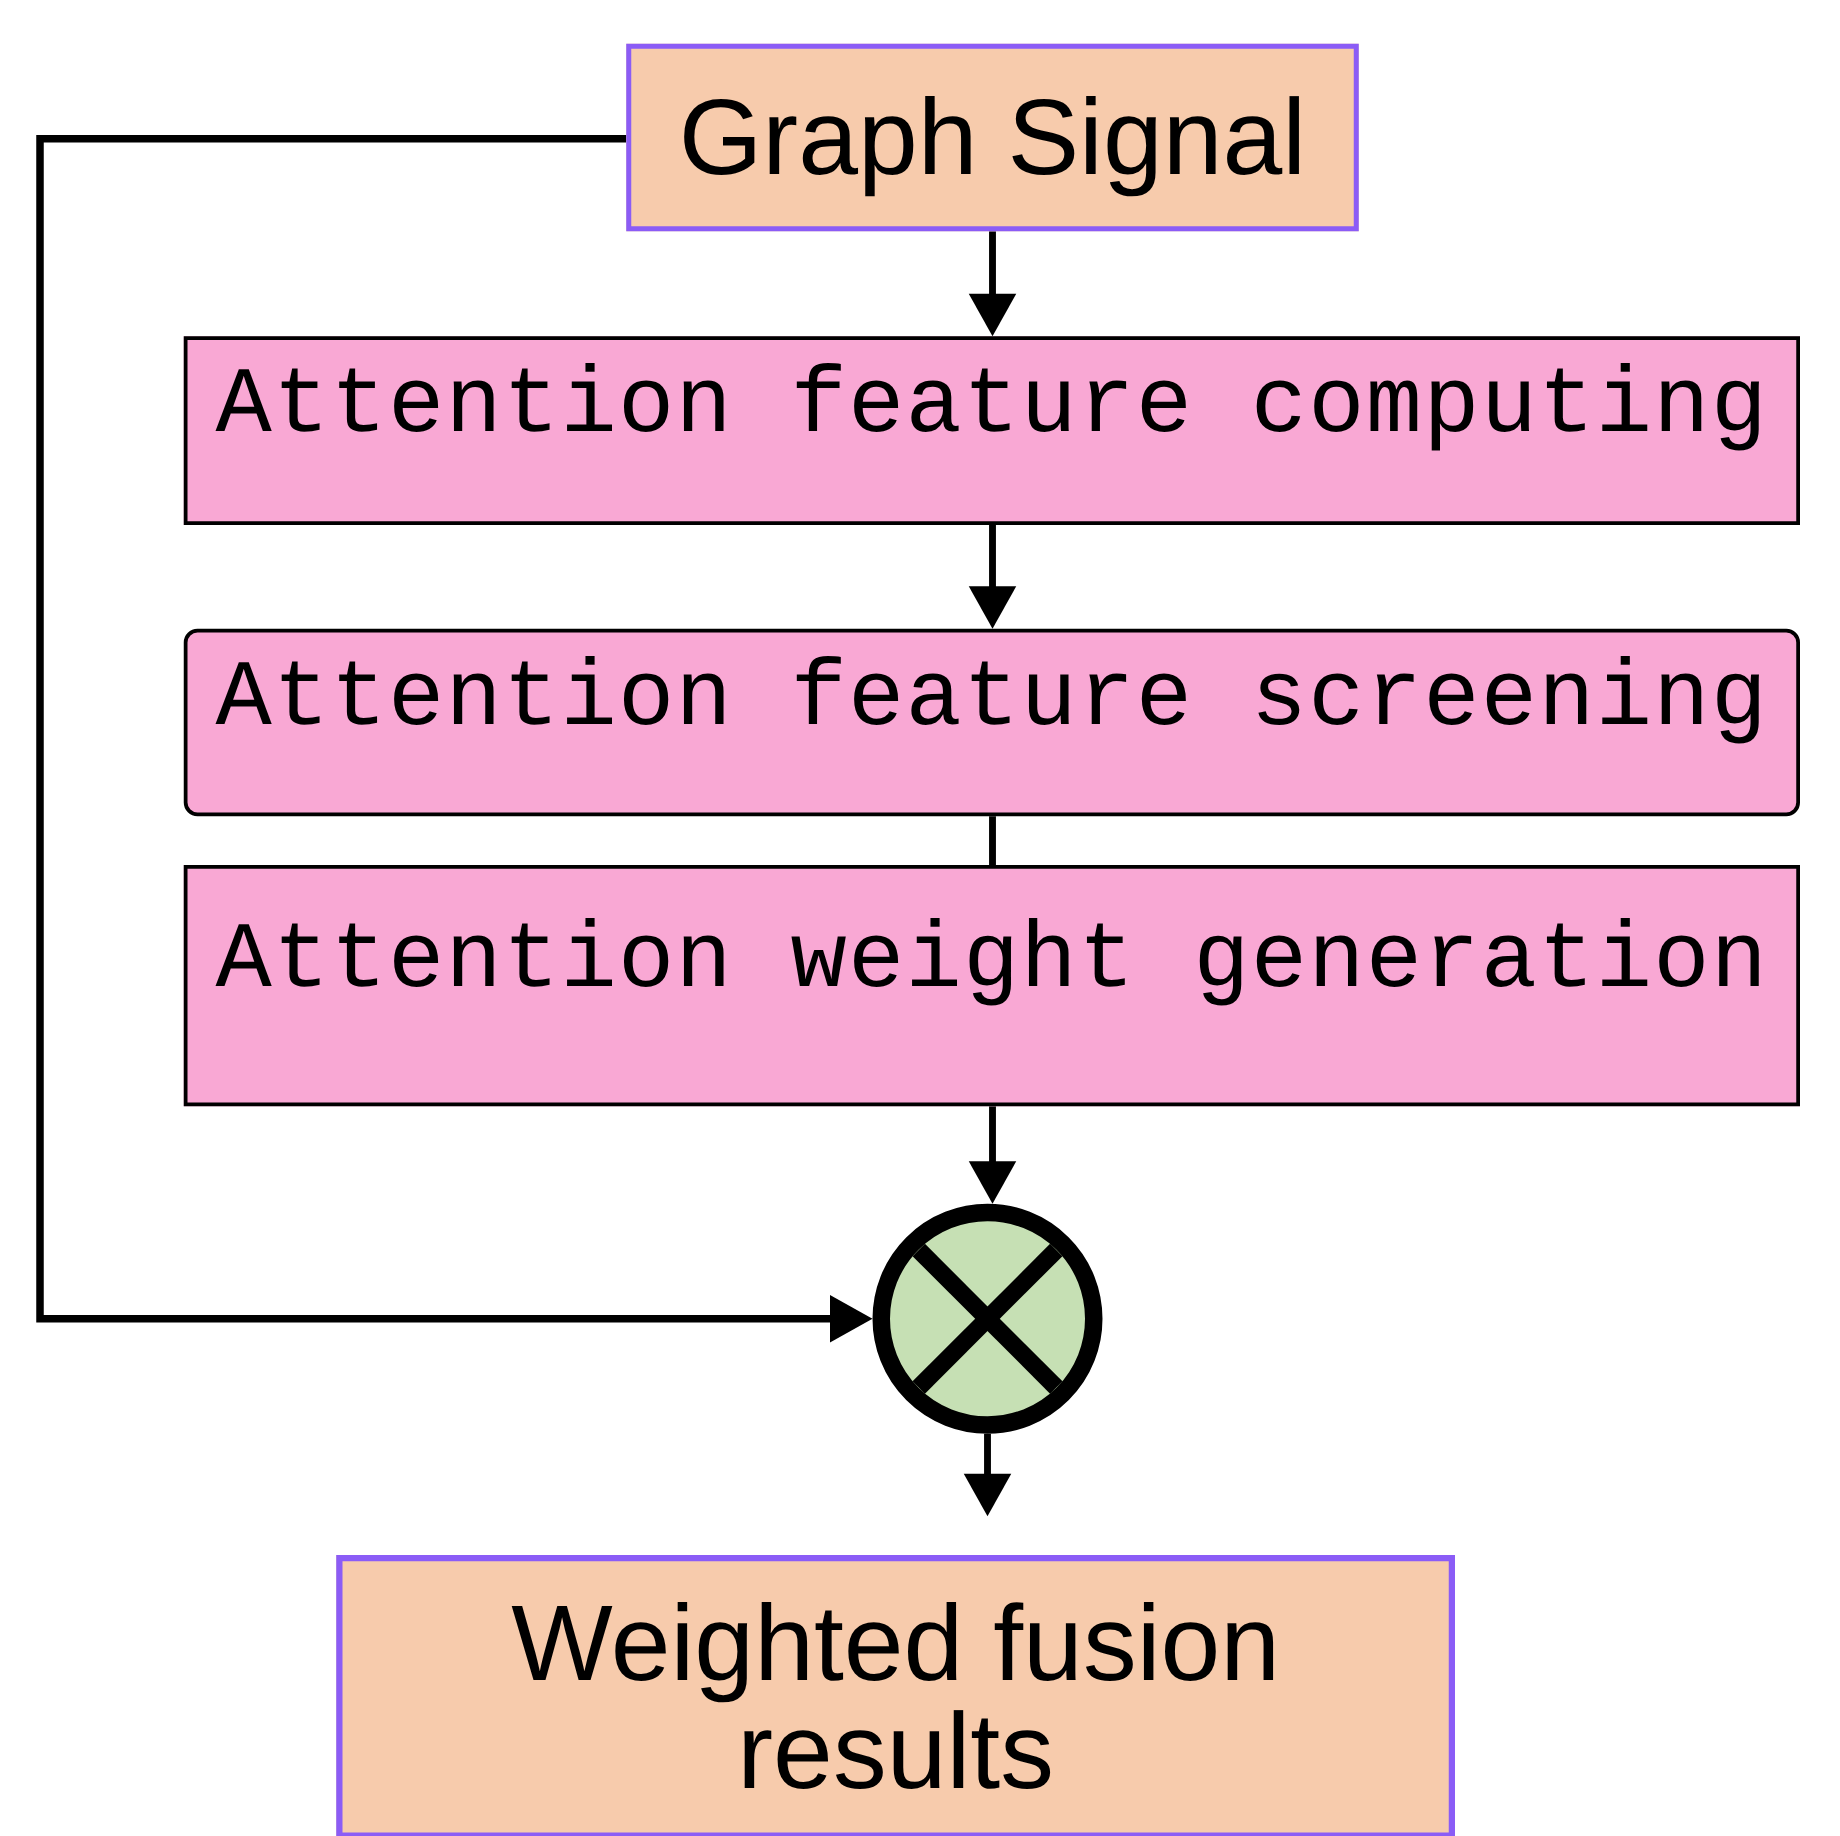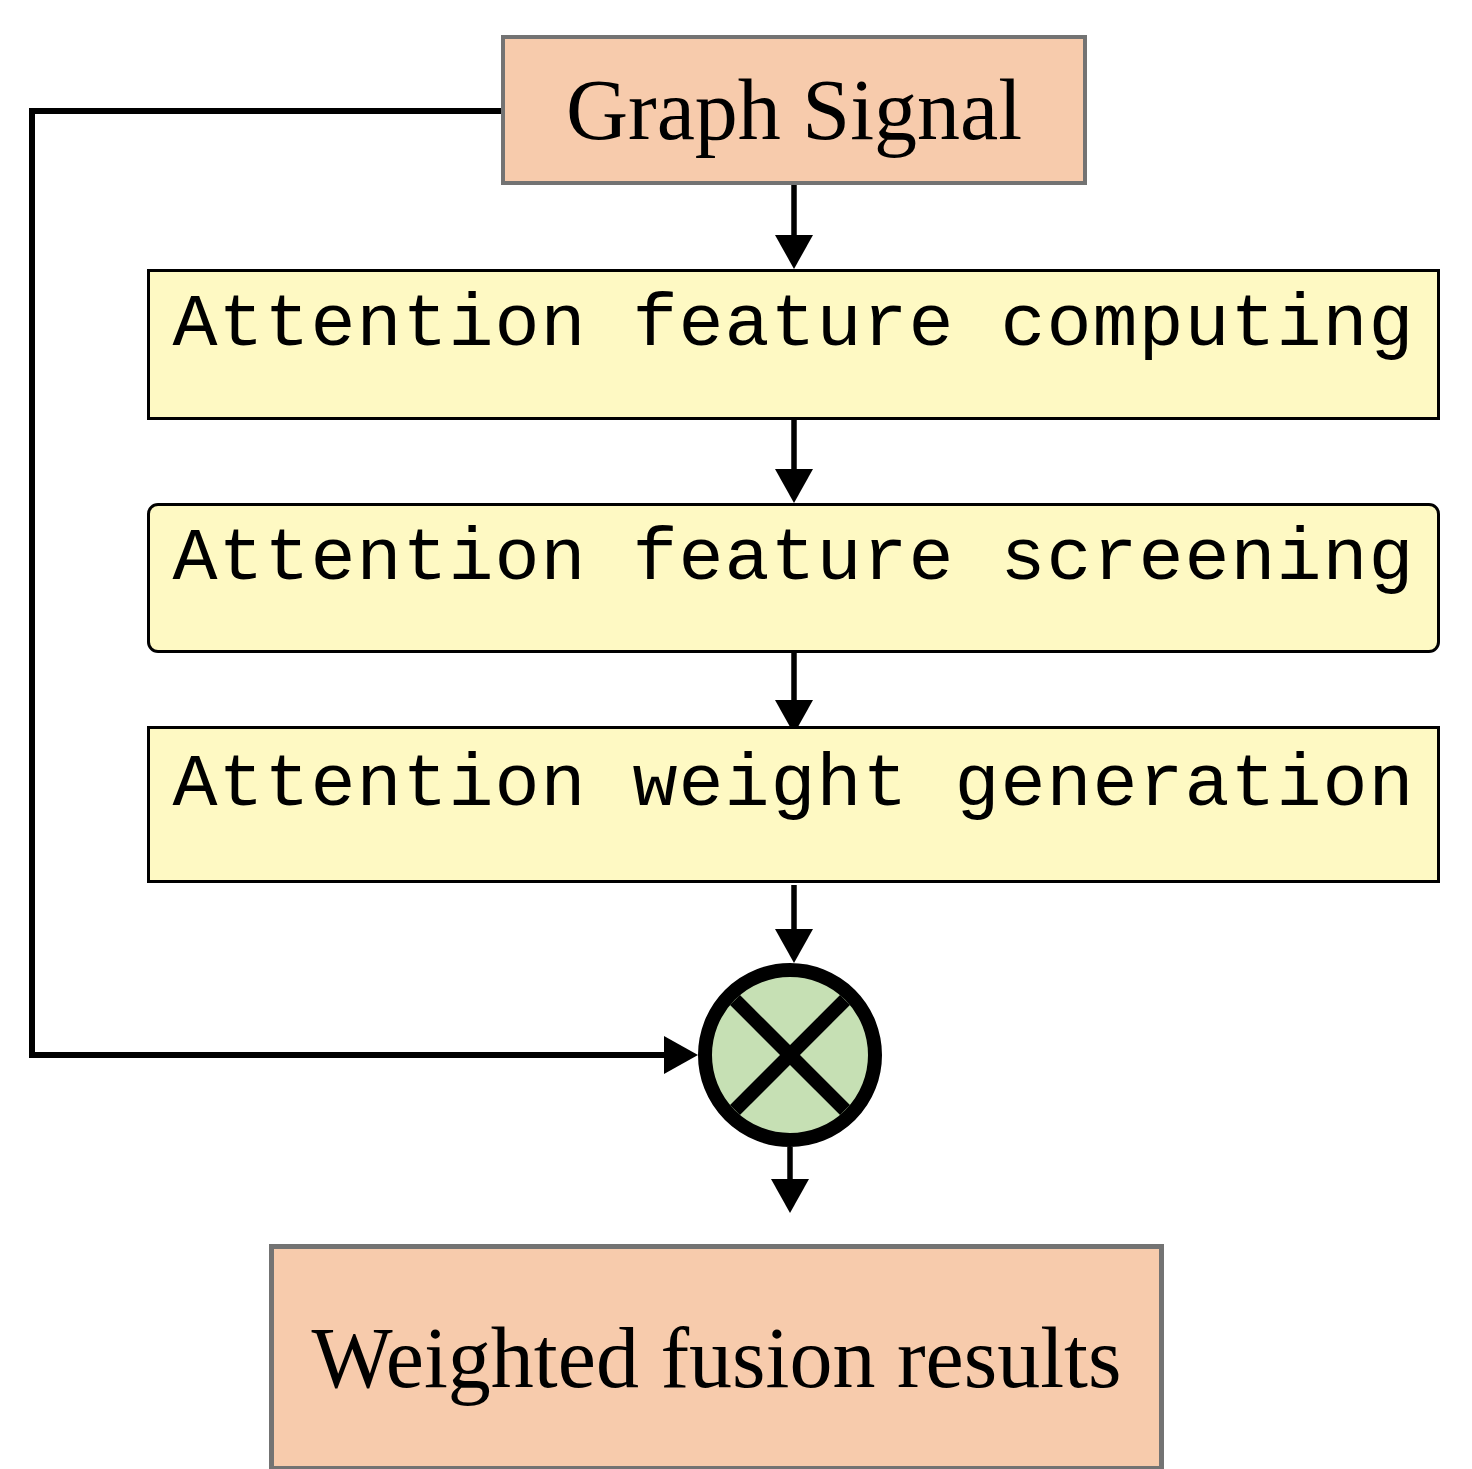--- a/index.html
+++ b/index.html
@@ -21,37 +21,37 @@
     display: flex;
     align-items: center;
     justify-content: center;
     text-align: center;
     color: #000000;
     box-sizing: border-box;
     line-height: 1;
   }
   .node-peach {
     background: #F7CBAC;
-    border: 4px solid #737373;
-    font-family: Liberation Serif, serif;
+    border: 4px solid #8b5cf6;
+    font-family: Liberation Sans, sans-serif;
     font-size: 86px;
   }
   .node-blue {
-    background: #fef9c3;
+    background: #f9a8d4;
     border: 3px solid #000000;
     font-family: "Liberation Mono", monospace;
     font-size: 75px;
     letter-spacing: 1px;
     padding-bottom: 38px;
     white-space: nowrap;
   }
   #node-graph-signal   { left: 501px; top: 35px;   width: 586px;  height: 150px; }
   #node-computing      { left: 147px; top: 269px;  width: 1293px; height: 151px; }
   #node-screening      { left: 147px; top: 503px;  width: 1293px; height: 150px; border-radius: 11px; }
-  #node-generation     { left: 147px; top: 726px;  width: 1293px; height: 157px; }
+  #node-generation     { left: 147px; top: 692px;  width: 1293px; height: 193px; }
   #node-results        { left: 269px; top: 1213px; width: 895px; height: 227px; border-width: 5px; margin-top: 31px; }
 </style>
 </head>
 <body>
 
 <div id="canvas">
 
   <svg id="connector-layer" viewBox="0 0 1472 1469" xmlns="http://www.w3.org/2000/svg">
 
     <g>

